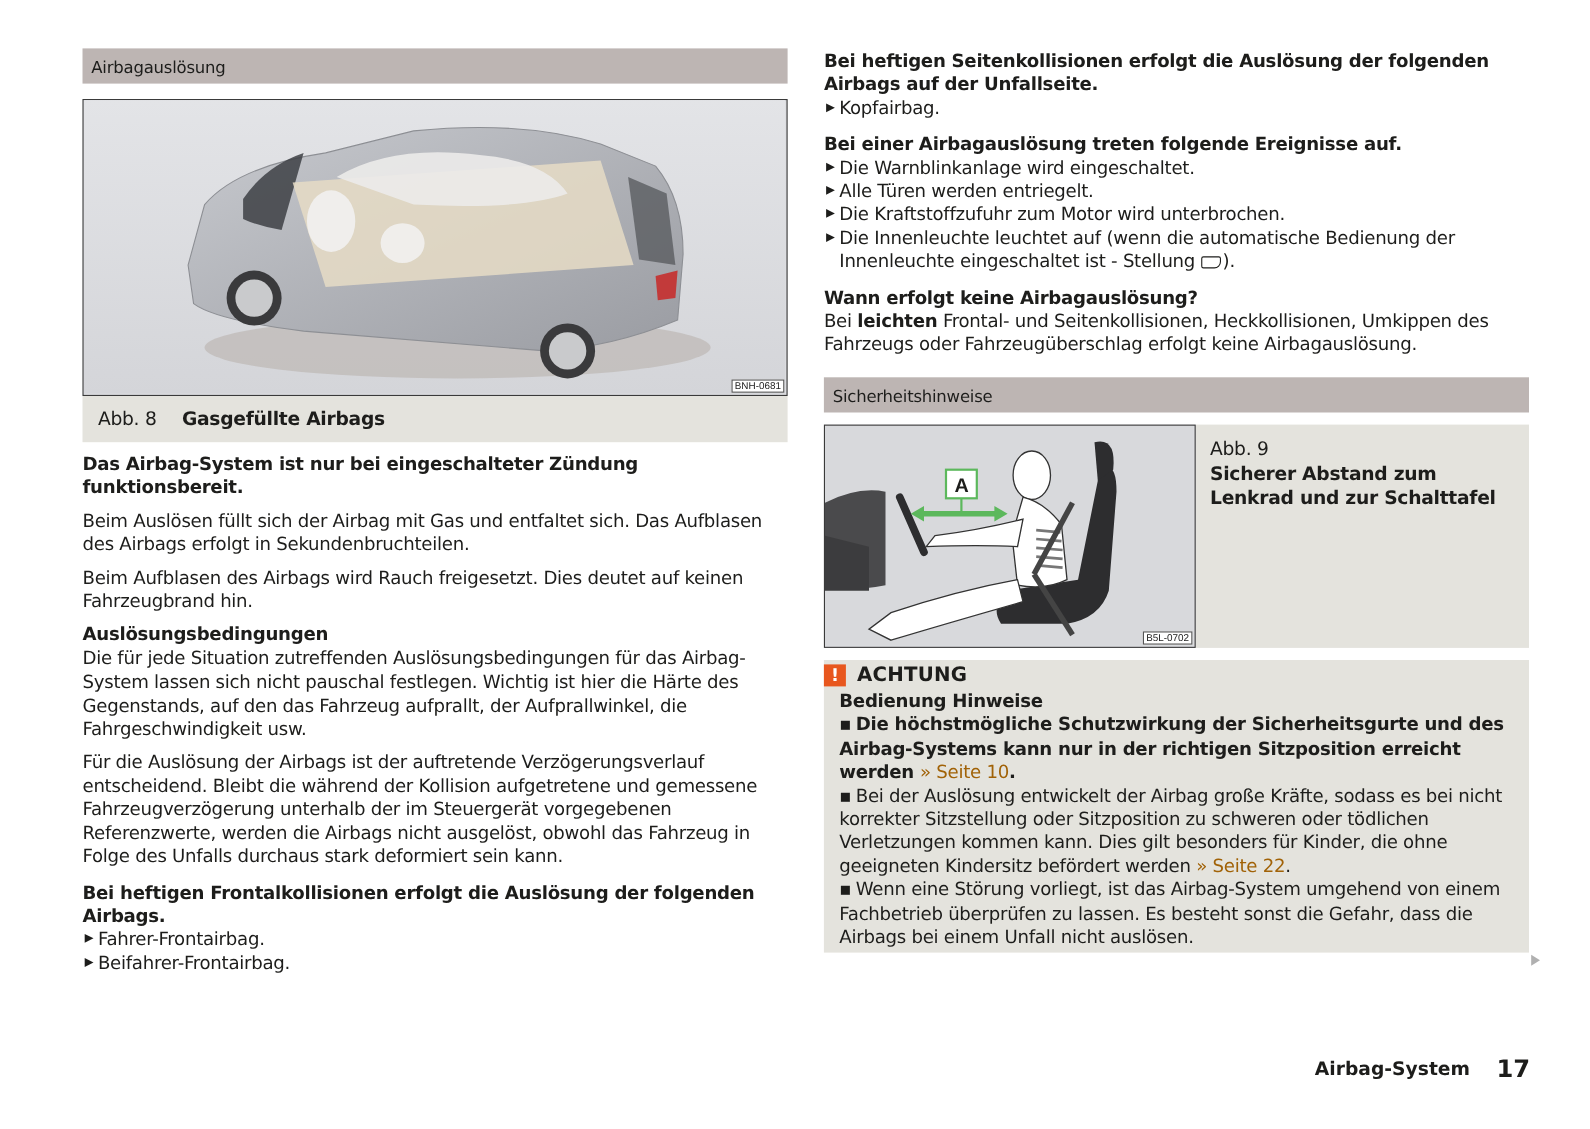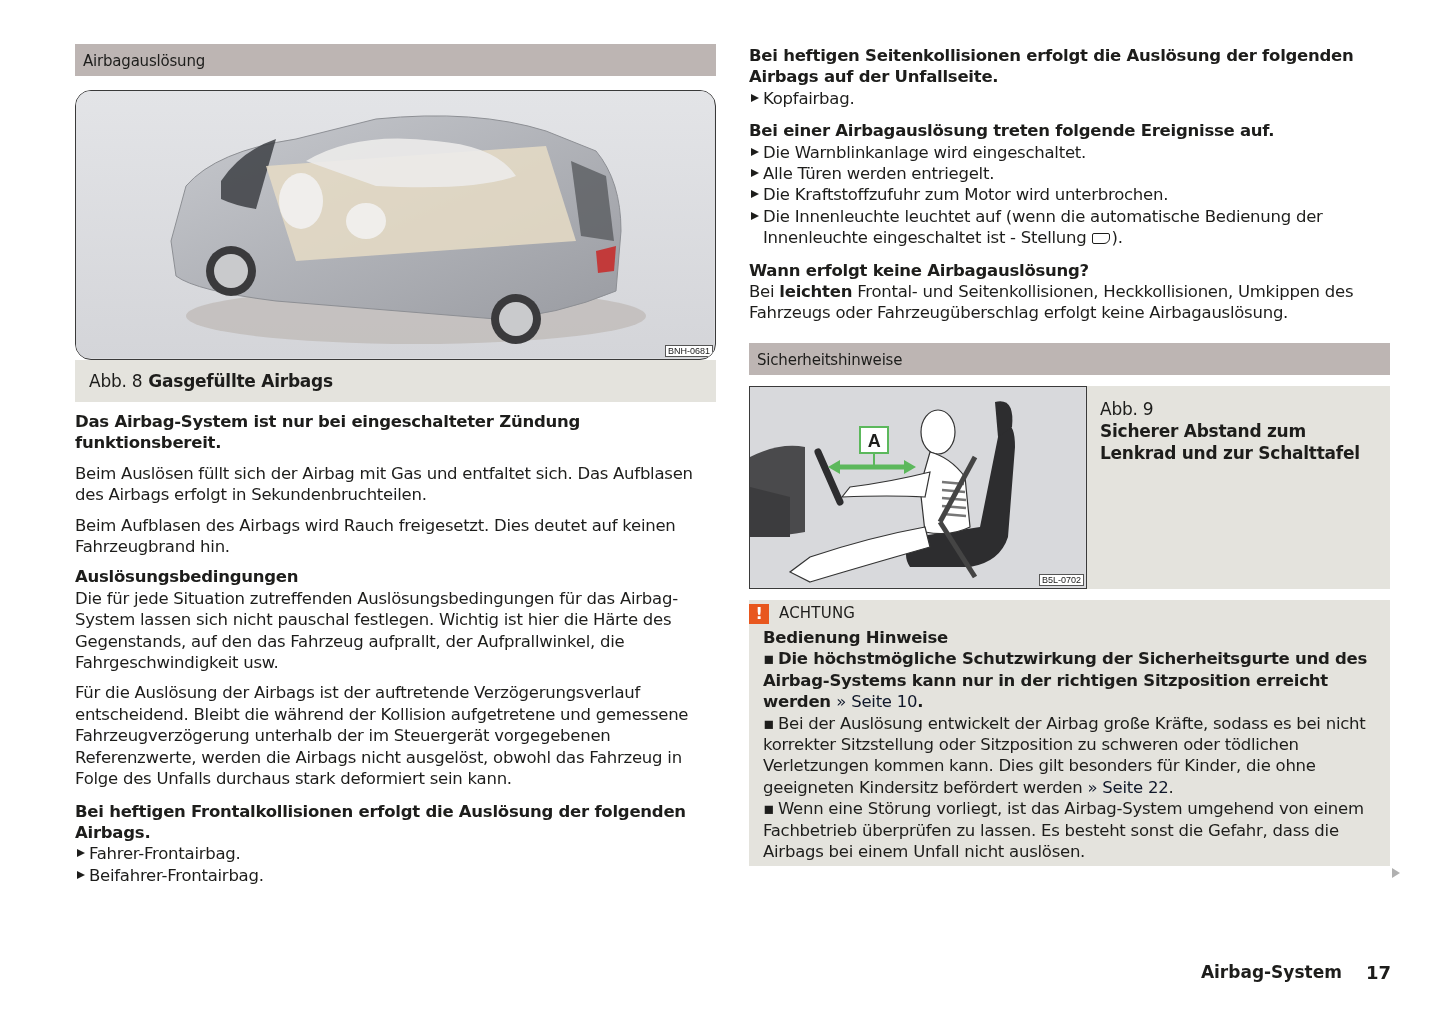--- a/index.html
+++ b/index.html
@@ -9,58 +9,58 @@
     .col { position: absolute; top: 44px; }
     .col-left { left: 75px; width: 641px; }
     .col-right { left: 749px; width: 641px; }
 
     .section-head { background: #bdb5b3; height: 32px; padding: 4px 8px 0 8px; font-size: 15px; line-height: 26px; color: #1d1d1b; letter-spacing: -0.2px; }
 
     .figure-box { border: 1.5px solid #3a3a3a; background: #dcdde0; position: relative; overflow: hidden; }
     .fig-code { position: absolute; right: 2px; bottom: 2px; background: #fff; border: 1px solid #555; font-family: "Liberation Sans", sans-serif; font-size: 9px; line-height: 10px; padding: 0 2px; color: #222; letter-spacing: 0; }
 
     .caption-bar { background: #e4e3dd; height: 42px; padding: 10px 14px; font-size: 17px; line-height: 22px; }
-    .caption-bar .abb { margin-right: 6px; }
+    .caption-bar .abb { margin-right: 23px; }
     .caption-bar .title { font-weight: bold; }
 
     p { margin: 0; }
     .bold { font-weight: bold; }
     .mt-lead { margin-top: 9px; }
     .mt-para { margin-top: 9px; }
     .mt-sect { margin-top: 11px; }
 
     ul.arrow { list-style: none; }
     ul.arrow li { position: relative; padding-left: 14px; }
     ul.arrow li::before { content: ""; position: absolute; left: 2px; top: 6px; border-left: 8px solid #1d1d1b; border-top: 4.5px solid transparent; border-bottom: 4.5px solid transparent; }
 
-    .link { color: #0f172a; }
+    .link { color: #a16207; }
 
     .fig9-wrap { display: flex; margin-top: 11px; height: 203px; }
     .fig9-box { width: 338px; height: 203px; }
     .fig9-caption { flex: 1; background: #e4e3dd; padding: 12px 13px; font-size: 17px; line-height: 22px; }
 
     .warning { margin-top: 11px; background: #e4e3dd; padding: 3px 14px 4px 14px; }
     .warn-head { display: flex; align-items: center; margin-left: -14px; height: 22px; margin-bottom: 2px; }
     .warn-icon { width: 20px; height: 20px; background: #e8571e; color: #fff; font-weight: bold; font-size: 16px; line-height: 20px; text-align: center; margin-right: 10px; }
-    .warn-title { font-size: 15px; font-weight: normal; letter-spacing: 0.2px; }
+    .warn-title { font-size: 18px; font-weight: bold; letter-spacing: 0.2px; }
     .warn-item::before { content: "\25AA"; margin-right: 4px; }
 
     .next-arrow { position: absolute; left: 1392px; top: 868px; width: 0; height: 0; border-left: 8px solid #b0b0b0; border-top: 5px solid transparent; border-bottom: 5px solid transparent; }
 
     .footer { position: absolute; top: 962px; right: 54px; display: flex; align-items: center; }
     .footer-title { font-size: 17px; font-weight: bold; margin-right: 24px; letter-spacing: 0; }
-    .footer-page { font-size: 18px; font-weight: bold; letter-spacing: 0; }
+    .footer-page { font-size: 22px; font-weight: bold; letter-spacing: 0; }
   </style>
 </head>
 <body>
 
 <div class="col col-left">
   <div class="section-head">Airbagauslösung</div>
 
-  <div class="figure-box" style="margin-top:14px; height:270px;border-radius:16px;">
+  <div class="figure-box" style="margin-top:14px; height:270px;">
     <svg width="638" height="267" viewBox="0 0 638 267">
       <defs>
         <linearGradient id="bg8" x1="0" y1="0" x2="0" y2="1">
           <stop offset="0" stop-color="#e3e4e7"></stop>
             <stop offset="1" stop-color="#d4d5d9"></stop>
         </linearGradient>
         <linearGradient id="body" x1="0" y1="0" x2="1" y2="1">
           <stop offset="0" stop-color="#c7c9ce"></stop>
             <stop offset="1" stop-color="#9a9ca2"></stop>
         </linearGradient>

